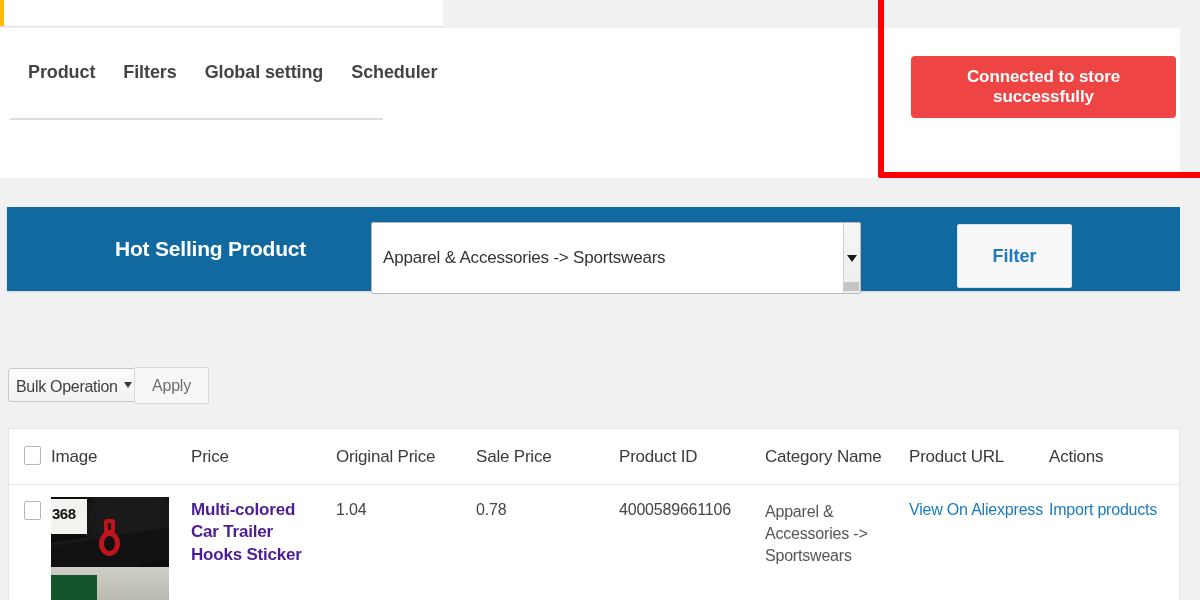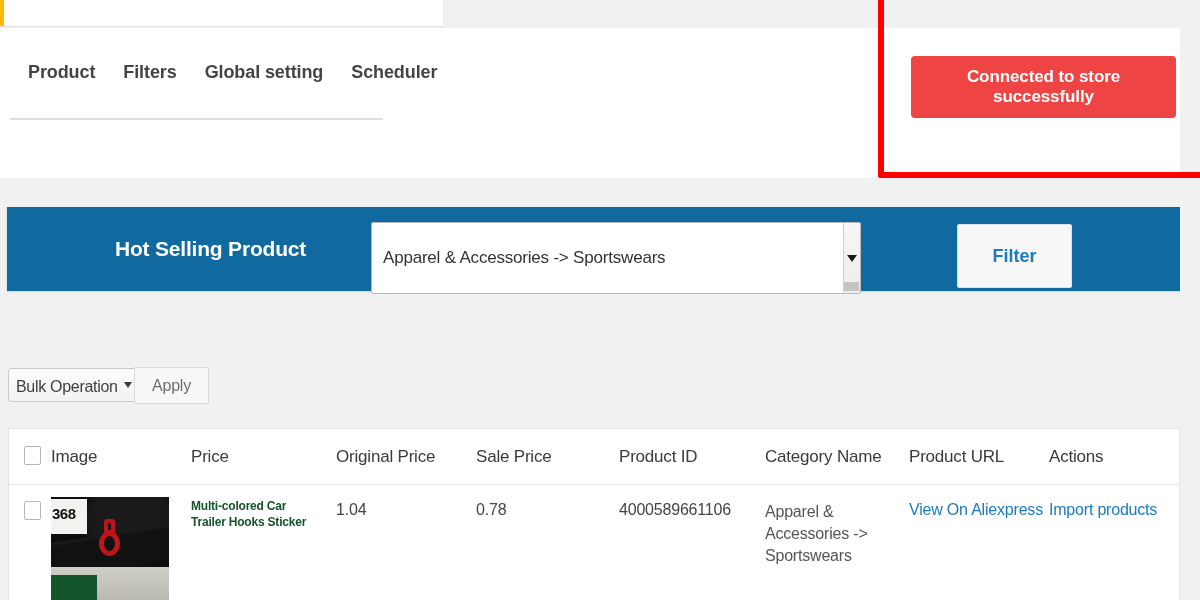--- a/index.html
+++ b/index.html
@@ -263,22 +263,22 @@
     vertical-align: top;
   }
   thead .cbox { margin-top: 17px; }
   tbody .cbox { margin-top: 16px; }
 
   tbody td { padding-top: 0; }
   .cell-pad { padding: 16px 8px 6px 0; font-size: 16px; color: #444; letter-spacing: -0.2px; }
 
   .prod-name {
     font-weight: 700;
-    color: #14532d;
-    font-size: 12px;
+    color: #4c1d95;
+    font-size: 17px;
     line-height: 1.32;
     letter-spacing: -0.2px;
     padding: 14px 14px 6px 0;
   }
   .cat-cell {
     color: #555;
     line-height: 1.38;
     font-size: 16px;
     padding: 16px 18px 6px 0;
     letter-spacing: -0.2px;

